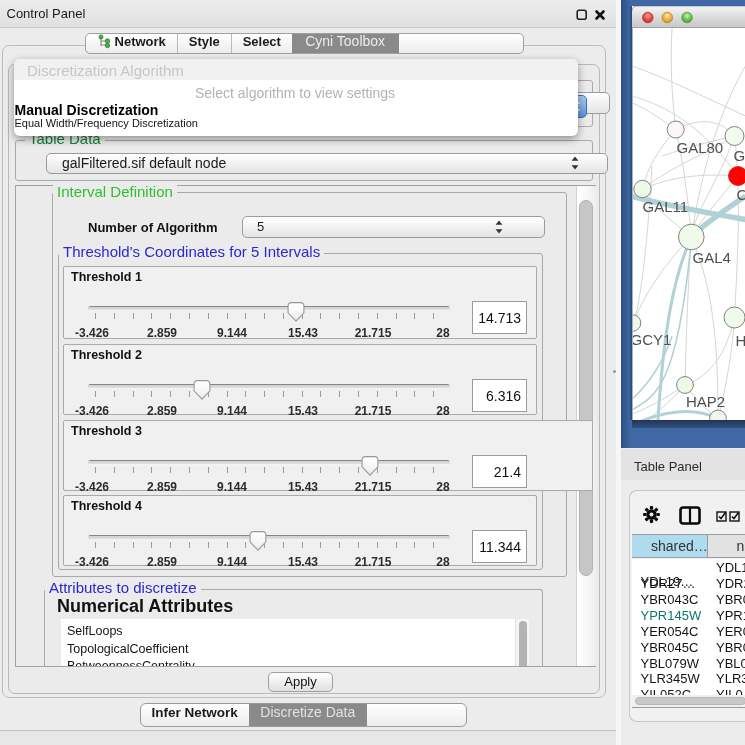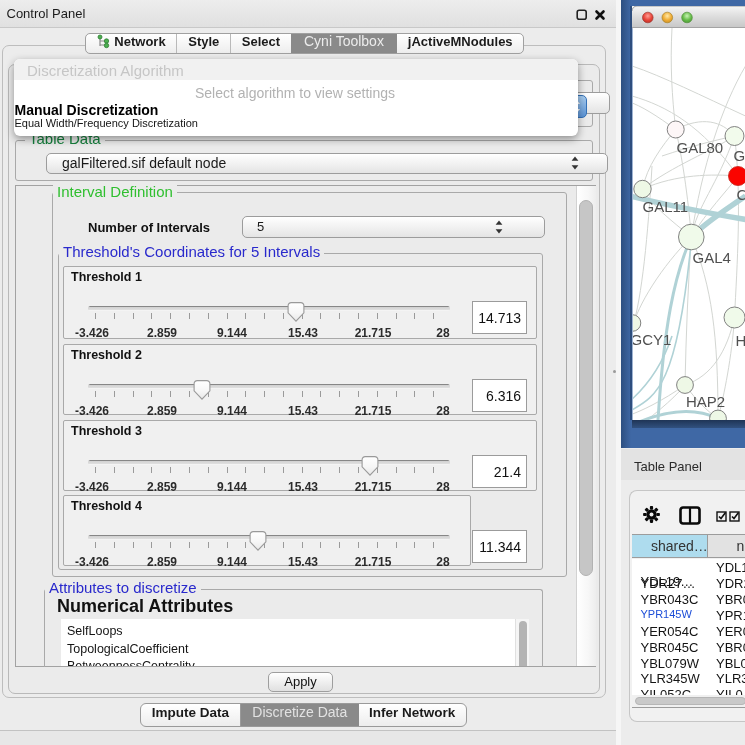--- a/index.html
+++ b/index.html
@@ -34,21 +34,20 @@
       <path d="M4 3.5 V12 M4 7 H10 M4 11 H10" stroke="#8a8a8a" stroke-width="1.2" fill="none"></path>
       <circle cx="4" cy="3" r="2" fill="#4caf50" stroke="#2e7d32" stroke-width="0.8"></circle>
       <circle cx="10.5" cy="7" r="2.2" fill="#4caf50" stroke="#2e7d32" stroke-width="0.8"></circle>
       <circle cx="10.5" cy="11.5" r="2.2" fill="#4caf50" stroke="#2e7d32" stroke-width="0.8"></circle>
     </svg>
     Network
   </div>
   <div style="width:54.4px;display:flex;align-items:center;justify-content:center;font-size:13px;color:#1b1b1b;border-right:1px solid #b9b9b9;padding-bottom:3.5px;">Style</div>
   <div style="width:59.6px;display:flex;align-items:center;justify-content:center;font-size:13px;color:#1b1b1b;padding-bottom:3.5px;">Select</div>
   <div style="width:107.1px;display:flex;align-items:center;justify-content:center;font-size:14px;color:#ececec;background:#8a8a8a;font-weight:normal;padding-bottom:3.5px;">Cyni Toolbox</div>
-  <div style="width:126.5px;display:flex;align-items:center;justify-content:center;font-size:13px;color:#1b1b1b;padding-bottom:3.5px;">jActiveMNodules</div>
 </div>
 
 <div class="abs" style="left:2px;top:45px;width:604px;height:653px;border:1px solid #bdbdbd;border-radius:7px;"></div>
 
 <div class="abs" style="left:7.5px;top:64px;width:592px;height:630px;border:1px solid #b9b9b9;border-radius:7px;background:#ebebeb;"></div>
 
 <div class="grp" style="left:15px;top:80px;width:578px;height:47px;"></div>
 <div class="combo" style="left:30px;top:92px;width:557px;height:22px;"></div>
 <div class="abs" style="left:566px;top:95px;width:21px;height:22.5px;background:linear-gradient(#a8cdf0,#5b93d5);border:1px solid #3572b8;border-radius:5px;"></div>
 <svg class="abs" style="left:571px;top:99px;" width="11" height="15" viewBox="0 0 11 15">
@@ -65,21 +64,21 @@
 </svg>
 
 <div class="abs" style="left:14.5px;top:185px;width:581.5px;height:481.5px;border:1px solid #a2a2a2;background:#ebebeb;"></div>
 
 <div class="abs" style="left:575.5px;top:186px;width:20px;height:479.5px;background:linear-gradient(to right,#ffffff,#f7f7f7 60%,#ededed);border-left:1px solid #d2d2d2;"></div>
 <div class="abs" style="left:579px;top:200px;width:13.5px;height:376px;background:#c6c6c6;border:1px solid #b2b2b2;border-radius:7px;"></div>
 
 <div class="grp" style="left:52px;top:192px;width:515px;height:385px;"></div>
 <div class="grpt" style="left:53px;top:183.5px;color:#2fbf2f;">Interval Definition</div>
 
-<div class="abs bold" style="left:88px;top:220px;font-size:13px;color:#111;">Number of Intervals</div>
+<div class="abs bold" style="left:88px;top:220px;font-size:13px;color:#111;">Number of Algorithm</div>
 <div class="combo" style="left:219px;top:216px;width:303px;height:21.5px;padding-left:14px;">5</div>
 <svg class="abs" style="left:494px;top:219.5px;" width="10" height="14" viewBox="0 0 10 14">
   <path d="M5 0.5 L8.4 4.8 H1.6 Z" fill="#333"></path>
     <path d="M5 13.5 L8.4 9.2 H1.6 Z" fill="#333"></path>
 </svg>
 
 <div class="grp" style="left:58px;top:253px;width:485px;height:317px;"></div>
 <div class="grpt" style="left:59px;top:243.5px;color:#2929cc;">Threshold's Coordinates for 5 Intervals</div>
 
 <div class="abs" style="left:63px;top:266px;width:474px;height:73px;border:1px solid #a9a9a9;border-radius:2px;background:#f0f0f0;">
@@ -119,21 +118,21 @@
         <linearGradient id="tg1" x1="0" y1="0" x2="0" y2="1">
           <stop offset="0" stop-color="#ffffff"></stop>
           <stop offset="0.55" stop-color="#f6f6f6"></stop>
           <stop offset="1" stop-color="#e8e8e8"></stop>
         </linearGradient>
       </defs>
 <path d="M4.2 0.6 H13.8 A3.1 3.1 0 0 1 16.9 3.7 V10.8 L9 19.2 L1.1 10.8 V3.7 A3.1 3.1 0 0 1 4.2 0.6 Z" fill="url(#tg1)" stroke="#999999" stroke-width="1.1"></path>
 </svg>
 <div style="position:absolute;left:408px;top:34px;width:55px;height:33px;border:1px solid #9b9b9b;background:#fff;display:flex;align-items:center;justify-content:flex-end;padding-right:5px;font-size:14px;color:#111;">6.316</div>
 </div>
-<div class="abs" style="left:63px;top:420px;width:474px;height:71px;border:1px solid #a9a9a9;border-radius:2px;background:#f0f0f0;">
+<div class="abs" style="left:63px;top:420px;width:530px;height:71px;border:1px solid #a9a9a9;border-radius:2px;background:#f0f0f0;">
 <div style="position:absolute;left:7px;top:2.5px;font-size:12.5px;font-weight:bold;color:#111;">Threshold 3</div>
 <div style="position:absolute;left:24px;top:39px;width:362px;height:5px;border-radius:2.5px;background:linear-gradient(#878787 0,#878787 1.2px,#d2d2d2 1.2px,#dedede 3.6px,#f4f4f4 3.6px);"></div>
 <div style="position:absolute;left:31px;top:45.5px;width:355px;height:6.5px;background:repeating-linear-gradient(to right,#9a9a9a 0,#9a9a9a 1px,transparent 1px,transparent 18.79px);"></div>
 <div style="position:absolute;left:-2px;top:58.5px;width:60px;text-align:center;font-size:12px;font-weight:bold;color:#2b2b2b;">-3.426</div>
 <div style="position:absolute;left:68px;top:58.5px;width:60px;text-align:center;font-size:12px;font-weight:bold;color:#2b2b2b;">2.859</div>
 <div style="position:absolute;left:138px;top:58.5px;width:60px;text-align:center;font-size:12px;font-weight:bold;color:#2b2b2b;">9.144</div>
 <div style="position:absolute;left:209px;top:58.5px;width:60px;text-align:center;font-size:12px;font-weight:bold;color:#2b2b2b;">15.43</div>
 <div style="position:absolute;left:279px;top:58.5px;width:60px;text-align:center;font-size:12px;font-weight:bold;color:#2b2b2b;">21.715</div>
 <div style="position:absolute;left:349px;top:58.5px;width:60px;text-align:center;font-size:12px;font-weight:bold;color:#2b2b2b;">28</div>
 <svg style="position:absolute;left:297.3px;top:34.5px;" width="18" height="20" viewBox="0 0 18 20">
@@ -141,21 +140,21 @@
         <linearGradient id="tg2" x1="0" y1="0" x2="0" y2="1">
           <stop offset="0" stop-color="#ffffff"></stop>
           <stop offset="0.55" stop-color="#f6f6f6"></stop>
           <stop offset="1" stop-color="#e8e8e8"></stop>
         </linearGradient>
       </defs>
 <path d="M4.2 0.6 H13.8 A3.1 3.1 0 0 1 16.9 3.7 V10.8 L9 19.2 L1.1 10.8 V3.7 A3.1 3.1 0 0 1 4.2 0.6 Z" fill="url(#tg2)" stroke="#999999" stroke-width="1.1"></path>
 </svg>
 <div style="position:absolute;left:408px;top:34px;width:55px;height:33px;border:1px solid #9b9b9b;background:#fff;display:flex;align-items:center;justify-content:flex-end;padding-right:5px;font-size:14px;color:#111;">21.4</div>
 </div>
-<div class="abs" style="left:63px;top:495px;width:408px;height:71px;border:1px solid #a9a9a9;border-radius:2px;background:#f0f0f0;">
+<div class="abs" style="left:63px;top:495px;width:474px;height:71px;border:1px solid #a9a9a9;border-radius:2px;background:#f0f0f0;">
 <div style="position:absolute;left:7px;top:2.5px;font-size:12.5px;font-weight:bold;color:#111;">Threshold 4</div>
 <div style="position:absolute;left:24px;top:39px;width:362px;height:5px;border-radius:2.5px;background:linear-gradient(#878787 0,#878787 1.2px,#d2d2d2 1.2px,#dedede 3.6px,#f4f4f4 3.6px);"></div>
 <div style="position:absolute;left:31px;top:45.5px;width:355px;height:6.5px;background:repeating-linear-gradient(to right,#9a9a9a 0,#9a9a9a 1px,transparent 1px,transparent 18.79px);"></div>
 <div style="position:absolute;left:-2px;top:58.5px;width:60px;text-align:center;font-size:12px;font-weight:bold;color:#2b2b2b;">-3.426</div>
 <div style="position:absolute;left:68px;top:58.5px;width:60px;text-align:center;font-size:12px;font-weight:bold;color:#2b2b2b;">2.859</div>
 <div style="position:absolute;left:138px;top:58.5px;width:60px;text-align:center;font-size:12px;font-weight:bold;color:#2b2b2b;">9.144</div>
 <div style="position:absolute;left:209px;top:58.5px;width:60px;text-align:center;font-size:12px;font-weight:bold;color:#2b2b2b;">15.43</div>
 <div style="position:absolute;left:279px;top:58.5px;width:60px;text-align:center;font-size:12px;font-weight:bold;color:#2b2b2b;">21.715</div>
 <div style="position:absolute;left:349px;top:58.5px;width:60px;text-align:center;font-size:12px;font-weight:bold;color:#2b2b2b;">28</div>
 <svg style="position:absolute;left:185.3px;top:34.5px;" width="18" height="20" viewBox="0 0 18 20">
@@ -176,23 +175,22 @@
 <div class="abs bold" style="left:57px;top:596px;font-size:18px;color:#111;">Numerical Attributes</div>
 <div class="abs" style="left:61px;top:618.5px;width:454px;height:47.5px;background:#ffffff;overflow:hidden;">
   <div style="padding:4.5px 0 0 6px;font-size:12.5px;line-height:17.6px;color:#141414;">SelfLoops<br>TopologicalCoefficient<br>BetweennessCentrality</div>
 </div>
 <div class="abs" style="left:515px;top:618.5px;width:13.5px;height:47.5px;background:#f5f5f5;border-left:1px solid #e0e0e0;"></div>
 <div class="abs" style="left:518.5px;top:621px;width:8px;height:45px;background:#b3b3b3;border-radius:4px 4px 0 0;"></div>
 
 <div class="abs" style="left:268px;top:672px;width:65px;height:19.5px;border:1px solid #9e9e9e;border-radius:5px;background:linear-gradient(#ffffff,#e0e0e0);display:flex;align-items:center;justify-content:center;font-size:13px;color:#111;">Apply</div>
 
 <div class="abs" style="left:140px;top:702.5px;width:326.5px;height:24.5px;border:1px solid #9a9a9a;border-radius:6px;overflow:hidden;display:flex;background:linear-gradient(#ffffff,#ededed);z-index:5;">
-  <div style="width:100.5px;display:flex;align-items:center;justify-content:center;font-size:13.5px;font-weight:bold;color:#1b1b1b;border-right:1px solid #9a9a9a;padding-bottom:5px;">Impute Data</div>
+  <div style="width:107.5px;display:flex;align-items:center;justify-content:center;font-size:13.5px;font-weight:bold;color:#1b1b1b;padding-bottom:5px;">Infer Network</div>
   <div style="width:118.5px;display:flex;align-items:center;justify-content:center;font-size:14px;color:#e2e2e2;background:#8a8a8a;padding-bottom:5px;">Discretize Data</div>
-  <div style="width:107.5px;display:flex;align-items:center;justify-content:center;font-size:13.5px;font-weight:bold;color:#1b1b1b;padding-bottom:5px;">Infer Network</div>
 </div>
 
 <div class="abs" style="left:616px;top:0;width:4.5px;height:745px;background:#f6f6f6;"></div>
 <div class="abs" style="left:613px;top:370px;width:3px;height:3px;border-radius:50%;background:#9a9a9a;"></div>
 
 <div class="abs" style="left:620.5px;top:0;width:124.5px;height:448px;background:linear-gradient(to right,#2d4f80 0,#3f68a5 10px,#3f68a5);"></div>
 
 <svg class="abs" style="left:631.5px;top:5.5px;" width="113.5" height="414" viewBox="0 0 113.5 414">
 <defs>
 <linearGradient id="tbg" x1="0" y1="0" x2="0" y2="1">
@@ -337,21 +335,21 @@
 <div class="abs" style="left:632px;top:534.5px;width:75.5px;height:22.5px;background:#aedcee;border-right:1px solid #9c9c9c;"></div>
 <div class="abs" style="left:651px;top:537.5px;font-size:14px;color:#333;">shared…</div>
 <div class="abs" style="left:736.5px;top:537.5px;font-size:14px;color:#333;">n</div>
 <div class="abs" style="left:632px;top:558.5px;width:113px;height:136.5px;background:#ffffff;overflow:hidden;font-size:0;">
 <div style="position:absolute;left:8.5px;top:1.6px;font-size:13px;color:#141414;white-space:nowrap;margin-top:14px;">YDL19…</div>
 <div style="position:absolute;left:84px;top:1.6px;font-size:13px;color:#141414;white-space:nowrap;">YDL1</div>
 <div style="position:absolute;left:8.5px;top:17.5px;font-size:13px;color:#141414;white-space:nowrap;">YDR27…</div>
 <div style="position:absolute;left:84px;top:17.5px;font-size:13px;color:#141414;white-space:nowrap;">YDR2</div>
 <div style="position:absolute;left:8.5px;top:33.4px;font-size:13px;color:#141414;white-space:nowrap;">YBR043C</div>
 <div style="position:absolute;left:84px;top:33.4px;font-size:13px;color:#141414;white-space:nowrap;">YBR0</div>
-<div style="position:absolute;left:8.5px;top:49.3px;font-size:11px;color:#1d4ed8;white-space:nowrap;">YPR145W</div>
+<div style="position:absolute;left:8.5px;top:49.3px;font-size:13px;color:#0f766e;white-space:nowrap;">YPR145W</div>
 <div style="position:absolute;left:84px;top:49.3px;font-size:13px;color:#141414;white-space:nowrap;">YPR1</div>
 <div style="position:absolute;left:8.5px;top:65.2px;font-size:13px;color:#141414;white-space:nowrap;">YER054C</div>
 <div style="position:absolute;left:84px;top:65.2px;font-size:13px;color:#141414;white-space:nowrap;">YER0</div>
 <div style="position:absolute;left:8.5px;top:81.1px;font-size:13px;color:#141414;white-space:nowrap;">YBR045C</div>
 <div style="position:absolute;left:84px;top:81.1px;font-size:13px;color:#141414;white-space:nowrap;">YBR0</div>
 <div style="position:absolute;left:8.5px;top:97.0px;font-size:13px;color:#141414;white-space:nowrap;">YBL079W</div>
 <div style="position:absolute;left:84px;top:97.0px;font-size:13px;color:#141414;white-space:nowrap;">YBL0</div>
 <div style="position:absolute;left:8.5px;top:112.9px;font-size:13px;color:#141414;white-space:nowrap;">YLR345W</div>
 <div style="position:absolute;left:84px;top:112.9px;font-size:13px;color:#141414;white-space:nowrap;">YLR3</div>
 <div style="position:absolute;left:8.5px;top:128.8px;font-size:13px;color:#141414;white-space:nowrap;">YIL052C</div>

